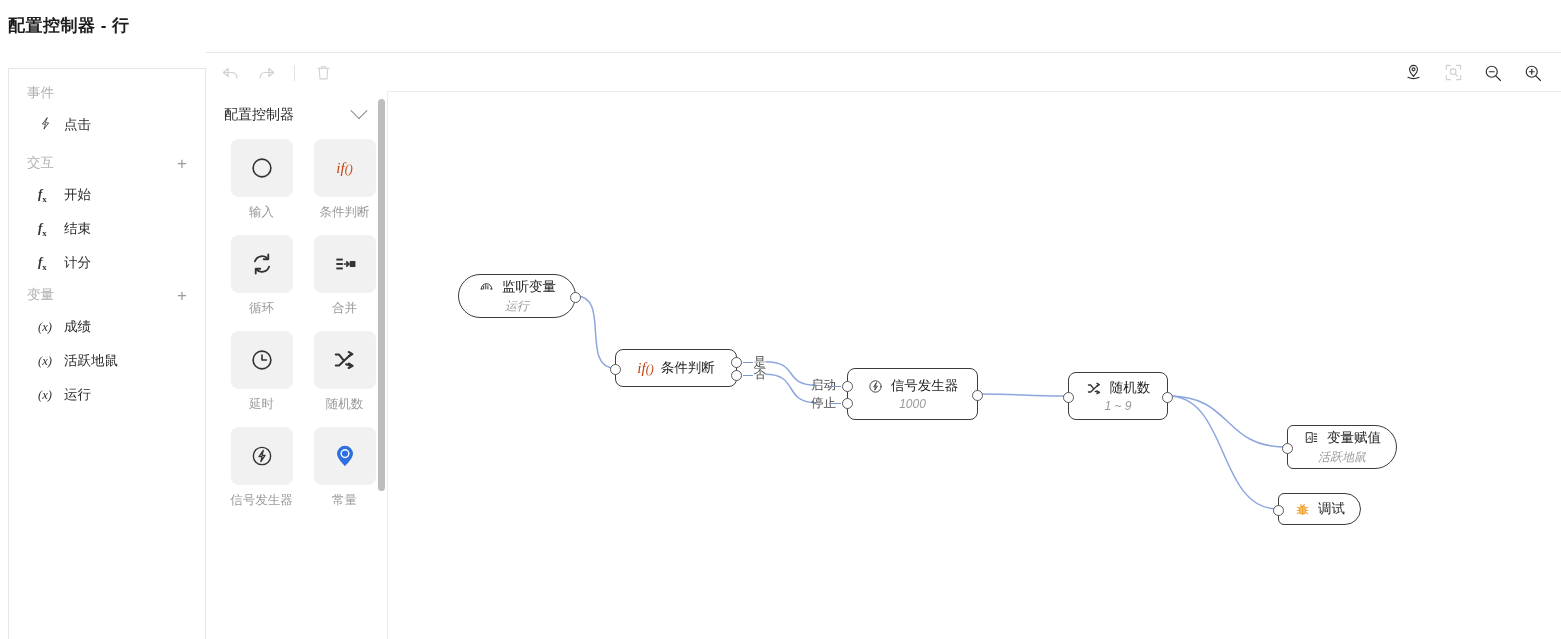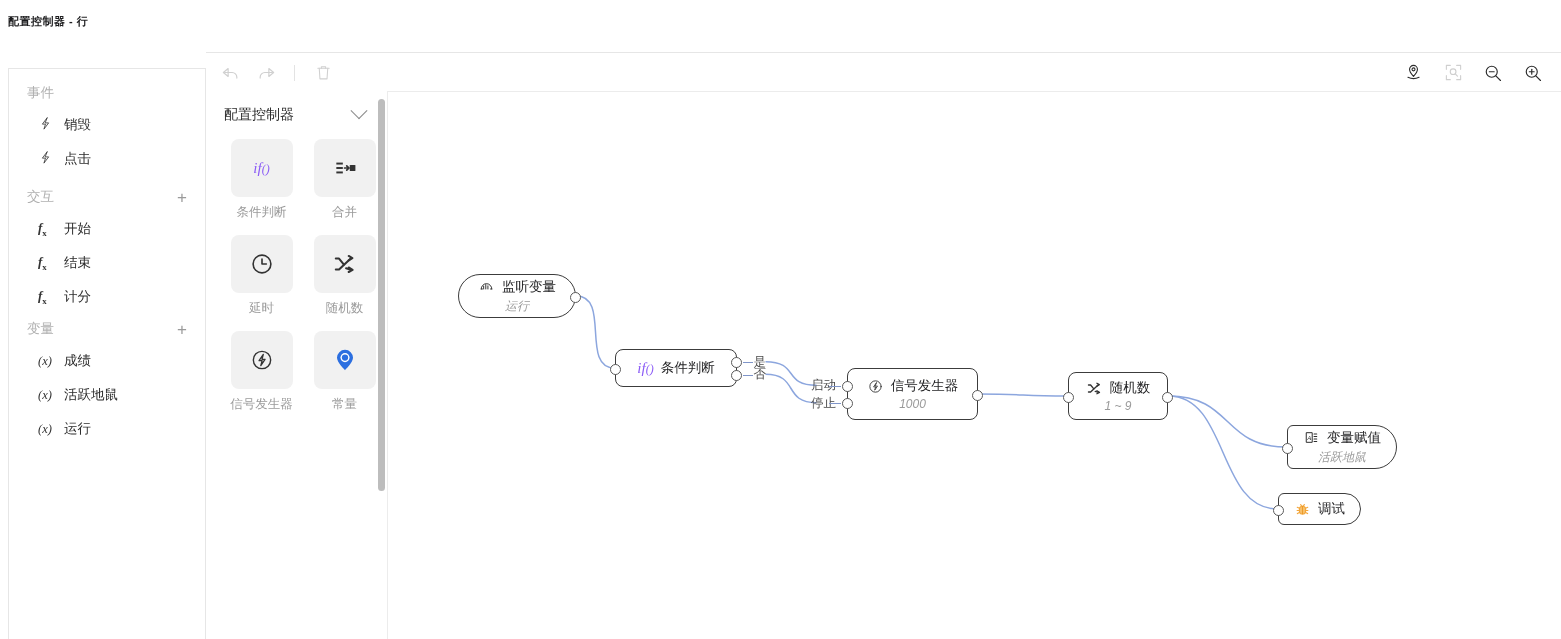--- a/index.html
+++ b/index.html
@@ -11,21 +11,21 @@
     position: relative;
     width: 1561px; height: 639px;
     overflow: hidden;
     background: #ffffff;
   }
 
   
   #page-title {
     position: absolute;
     left: 8px; top: 14px;
-    font-size: 11px;
+    font-size: 17px;
     font-weight: bold;
     color: #1d1d1f;
     letter-spacing: .5px;
   }
 
   
   #sidebar {
     position: absolute;
     left: 8px; top: 68px;
     width: 198px; height: 587px;
@@ -168,40 +168,34 @@
   .port {
     position:absolute;
     width: 11px; height: 11px;
     border-radius: 50%;
     background:#fff; border:1.2px solid #5a5a5a;
     box-sizing: border-box;
   }
   .port-label {
     position:absolute; font-size:12.5px; color:#4a4a4a; white-space:nowrap;
   }
-  .ifico { color:#8b5cf6; font-style:italic; font-family:"Liberation Serif", serif; font-size:15px;}
+  .ifico { color:#c2410c; font-style:italic; font-family:"Liberation Serif", serif; font-size:15px;}
 </style>
 </head>
 <body>
 
 <div id="root">
 
   <div id="page-title">配置控制器 - 行</div>
 
   <div id="sidebar">
     <div style="height:10px"></div>
     <div id="sb-body">
         <div class="sb-group-head">
           <span>事件</span>
-        </div>
-        <div class="sb-item">
-          <span class="sb-ico"><svg width="15" height="15" viewBox="0 0 24 24" fill="none" stroke="#333" stroke-width="1.3" stroke-linecap="round" stroke-linejoin="round">
-              <path d="M14.5 3 L7 13 H12 L9.5 21 L17 11 H12 Z" fill="none"></path>
-            </svg></span>
-          <span>销毁</span>
         </div>
         <div class="sb-item">
           <span class="sb-ico"><svg width="15" height="15" viewBox="0 0 24 24" fill="none" stroke="#333" stroke-width="1.3" stroke-linecap="round" stroke-linejoin="round">
               <path d="M14.5 3 L7 13 H12 L9.5 21 L17 11 H12 Z" fill="none"></path>
             </svg></span>
           <span>点击</span>
         </div>
         <div style="height: 6px;"></div>
         <div class="sb-group-head">
           <span>交互</span>
@@ -411,23 +405,42 @@
   </div>
 
   <div id="palette">
     <div id="palette-head">
       <span>配置控制器</span>
       <span class="chev"></span>
     </div>
     <div id="palette-grid">
         <div class="pal-cell">
           <div class="pal-tile">
+            <svg width="26" height="26" viewBox="0 0 24 24" fill="none" stroke="#333" stroke-width="1.5" stroke-linecap="round" stroke-linejoin="round">
+              <circle cx="12" cy="12" r="8.2"></circle>
+            </svg>
+          </div>
+          <div class="pal-label">输入</div>
+        </div>
+        <div class="pal-cell">
+          <div class="pal-tile">
             <span class="ifico">if<span style="font-size:12px">()</span></span>
           </div>
           <div class="pal-label">条件判断</div>
+        </div>
+        <div class="pal-cell">
+          <div class="pal-tile">
+            <svg width="26" height="26" viewBox="0 0 24 24" fill="none" stroke="#333" stroke-width="1.7" stroke-linecap="round" stroke-linejoin="round">
+              <path d="M5.5 9.5 a7 7 0 0 1 12 -2.2"></path>
+              <path d="M18.5 14.5 a7 7 0 0 1 -12 2.2"></path>
+              <path d="M17.8 3.2 L17.8 7.6 L13.6 7.6"></path>
+              <path d="M6.2 20.8 L6.2 16.4 L10.4 16.4"></path>
+            </svg>
+          </div>
+          <div class="pal-label">循环</div>
         </div>
         <div class="pal-cell">
           <div class="pal-tile">
             <svg width="26" height="26" viewBox="0 0 24 24" fill="#333">
               <rect x="4" y="7" width="6" height="1.8"></rect>
               <rect x="4" y="11.1" width="6" height="1.8"></rect>
               <rect x="4" y="15.2" width="6" height="1.8"></rect>
               <path d="M11.6 12 H15 M13.6 10 L15.6 12 L13.6 14" stroke="#333" stroke-width="1.6" fill="none" stroke-linecap="round"></path>
               <rect x="16.4" y="9.2" width="5.2" height="5.6" rx="0.6"></rect>
             </svg>

